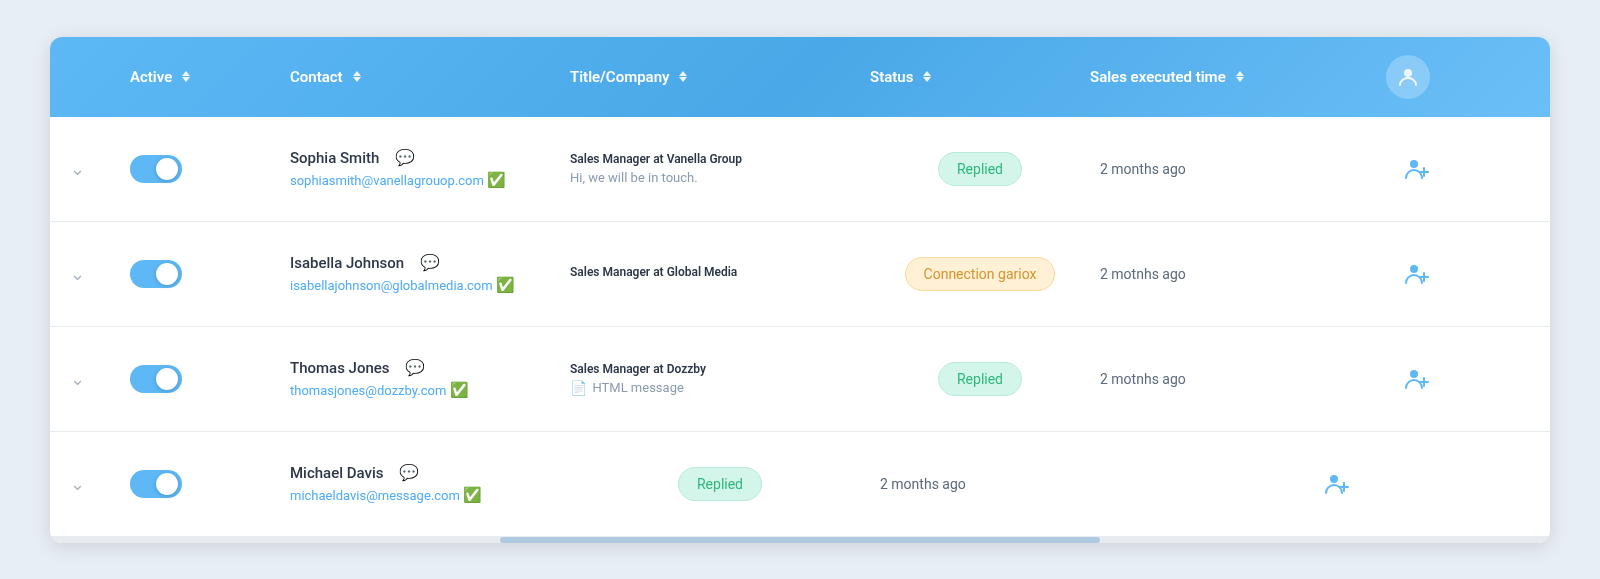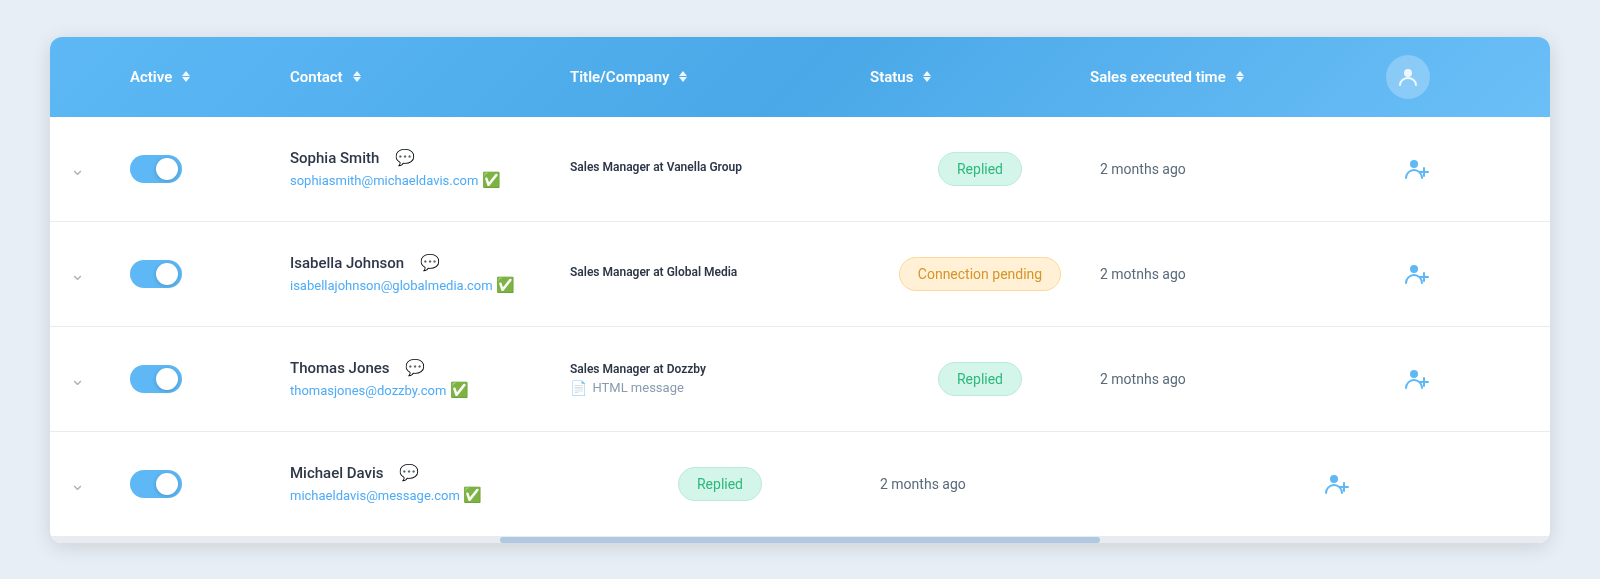--- a/index.html
+++ b/index.html
@@ -310,26 +310,27 @@
     </div>
     <div class="toggle-cell">
       <div class="toggle"></div>
     </div>
     <div class="contact-cell">
       <div class="contact-name">
         <span>Sophia Smith</span>
         <span class="chat-icon">💬</span>
       </div>
       <div class="contact-email-row">
-        <a class="contact-email">sophiasmith@michaeldavis.com</a>
+        <a class="contact-email">sophiasmith@vanellagrouop.com</a>
         <span class="verified-icon">✅</span>
       </div>
     </div>
     <div class="title-cell">
       <div class="title-main">Sales Manager at Vanella Group</div>
+      <div class="title-sub">Hi, we will be in touch.</div>
     </div>
     <div class="status-cell">
       <span class="badge badge-replied">Replied</span>
     </div>
     <div class="time-cell">2 months ago</div>
     <div class="action-cell">
       <svg width="26" height="26" viewBox="0 0 26 26" fill="none" xmlns="http://www.w3.org/2000/svg">
         <circle cx="10" cy="8" r="4" fill="#5db8f5"></circle>
         <path d="M2 22c0-4.4 3.6-8 8-8s8 3.6 8 8" stroke="#5db8f5" stroke-width="2" fill="none" stroke-linecap="round"></path>
         <line x1="20" y1="12" x2="20" y2="20" stroke="#5db8f5" stroke-width="2" stroke-linecap="round"></line>
@@ -352,21 +353,21 @@
       </div>
       <div class="contact-email-row">
         <a class="contact-email">isabellajohnson@globalmedia.com</a>
         <span class="verified-icon">✅</span>
       </div>
     </div>
     <div class="title-cell">
       <div class="title-main">Sales Manager at Global Media</div>
     </div>
     <div class="status-cell">
-      <span class="badge badge-pending">Connection pending</span>
+      <span class="badge badge-pending">Connection gariox</span>
     </div>
     <div class="time-cell">2 motnhs ago</div>
     <div class="action-cell">
       <svg width="26" height="26" viewBox="0 0 26 26" fill="none" xmlns="http://www.w3.org/2000/svg">
         <circle cx="10" cy="8" r="4" fill="#5db8f5"></circle>
         <path d="M2 22c0-4.4 3.6-8 8-8s8 3.6 8 8" stroke="#5db8f5" stroke-width="2" fill="none" stroke-linecap="round"></path>
         <line x1="20" y1="12" x2="20" y2="20" stroke="#5db8f5" stroke-width="2" stroke-linecap="round"></line>
         <line x1="16" y1="16" x2="24" y2="16" stroke="#5db8f5" stroke-width="2" stroke-linecap="round"></line>
       </svg>
     </div>

